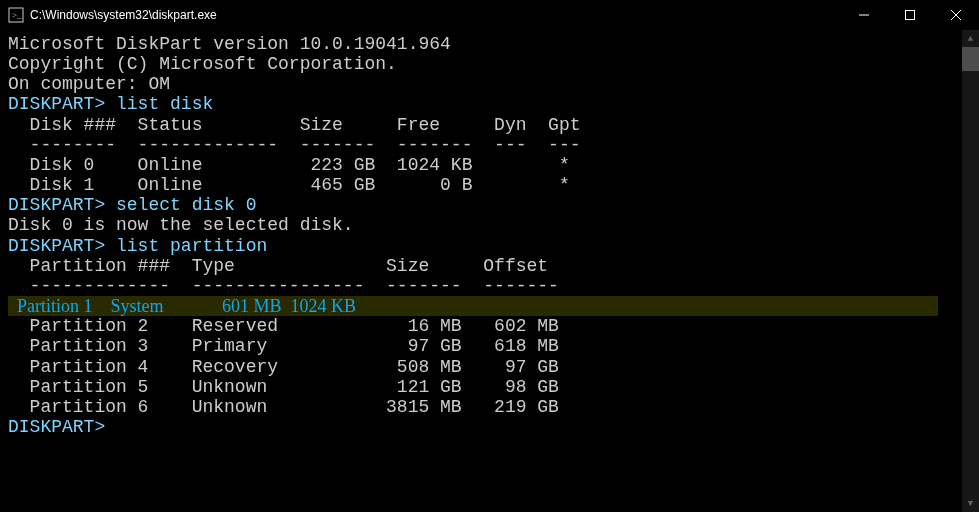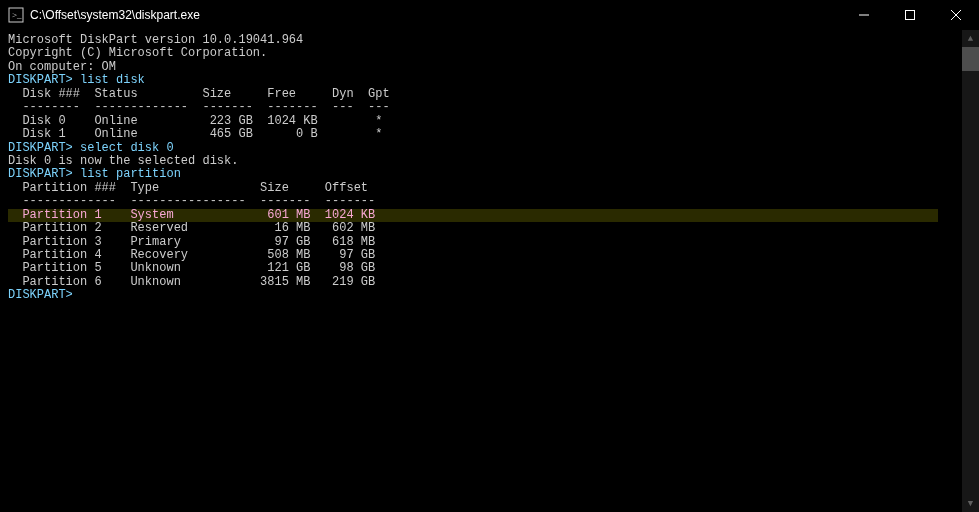--- a/index.html
+++ b/index.html
@@ -53,21 +53,21 @@
   .term-wrap {
     flex: 1;
     display: flex;
     background: #000;
     overflow: hidden;
   }
   .term {
     flex: 1;
     padding: 4px 24px 8px 8px;
     color: #ccc;
-    font-size: 12px;
+    font-size: 18px;
     line-height: 1.12;
     white-space: pre;
     font-family: Consolas, 'Courier New', monospace;
   }
   .scrollbar {
     width: 17px;
     background: #171717;
     position: relative;
     flex-shrink: 0;
   }
@@ -87,36 +87,37 @@
   .scroll-thumb {
     width: 17px;
     background: #4d4d4d;
     position: absolute;
     top: 17px;
     height: 24px;
     cursor: pointer;
   }
   .hl {
     background: #2a2a00;
-    color: #f9a8d4;
+    color: #0ea5e9;
+    font-family: Liberation Serif, serif;
   }
   .prompt-line { color: #7dd3fc; }
 </style>
 </head>
 <body>
 
 <div class="window">
   <div class="titlebar">
     <span class="titlebar-icon">
       <svg width="16" height="16" viewBox="0 0 16 16">
         <rect x="1" y="1" width="14" height="14" fill="#000" stroke="#ccc" stroke-width="1"></rect>
         <text x="4" y="11" font-size="9" fill="#ccc" font-family="Consolas">&gt;_</text>
       </svg>
     </span>
-    <span class="titlebar-text">C:\Offset\system32\diskpart.exe</span>
+    <span class="titlebar-text">C:\Windows\system32\diskpart.exe</span>
     <div class="win-controls">
       <div class="win-btn">
         <svg width="10" height="10" viewBox="0 0 10 10">
             <line x1="0" y1="5" x2="10" y2="5" stroke="#fff" stroke-width="1"></line>
           </svg>
       </div>
       <div class="win-btn">
         <svg width="10" height="10" viewBox="0 0 10 10">
             <rect x="0.5" y="0.5" width="9" height="9" fill="none" stroke="#fff" stroke-width="1"></rect>
           </svg>

